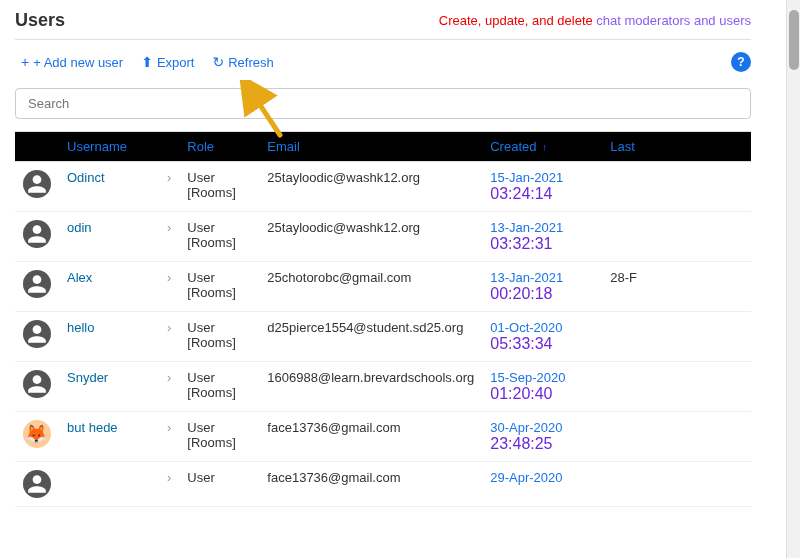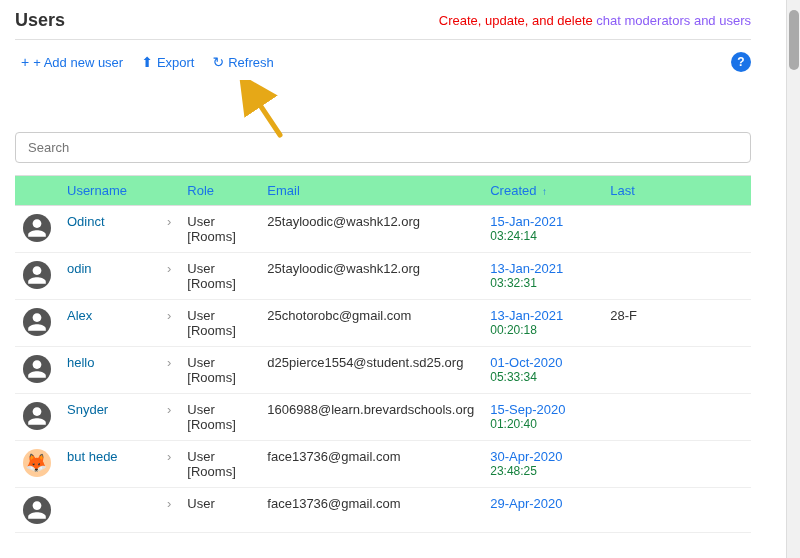--- a/index.html
+++ b/index.html
@@ -116,39 +116,38 @@
       margin-bottom: 12px;
     }
     .search-input {
       width: 100%;
       padding: 7px 12px;
       border: 1px solid #ccc;
       border-radius: 4px;
       font-size: 13px;
       color: #14532d;
       outline: none;
-      margin-top: 44px;
     }
 
     
     .users-table {
       width: 100%;
       border-collapse: collapse;
     }
     .users-table thead tr {
       border-top: 1px solid #ddd;
       border-bottom: 1px solid #ddd;
     }
     .users-table th {
       text-align: left;
       padding: 7px 8px;
       font-weight: normal;
       color: #1a73e8;
       font-size: 13px;
-      background: #86efac;
+      background: #000000;
     }
     .sort-arrow {
       font-size: 10px;
       margin-left: 2px;
     }
     .users-table tbody tr {
       border-bottom: 1px solid #eee;
     }
     .users-table td {
       padding: 8px 8px;
@@ -204,22 +203,22 @@
       width: 210px;
     }
     .created-cell {
       width: 120px;
       margin-left: 10px;
     }
     .created-date {
       color: #1a73e8;
     }
     .created-time {
-      color: #15803d;
-      font-size: 12px;
+      color: #6d28d9;
+      font-size: 16px;
     }
     .last-cell {
       color: #333;
       overflow: hidden;
     }
   </style>
 </head>
 <body>
 
 <div class="page-wrapper">

